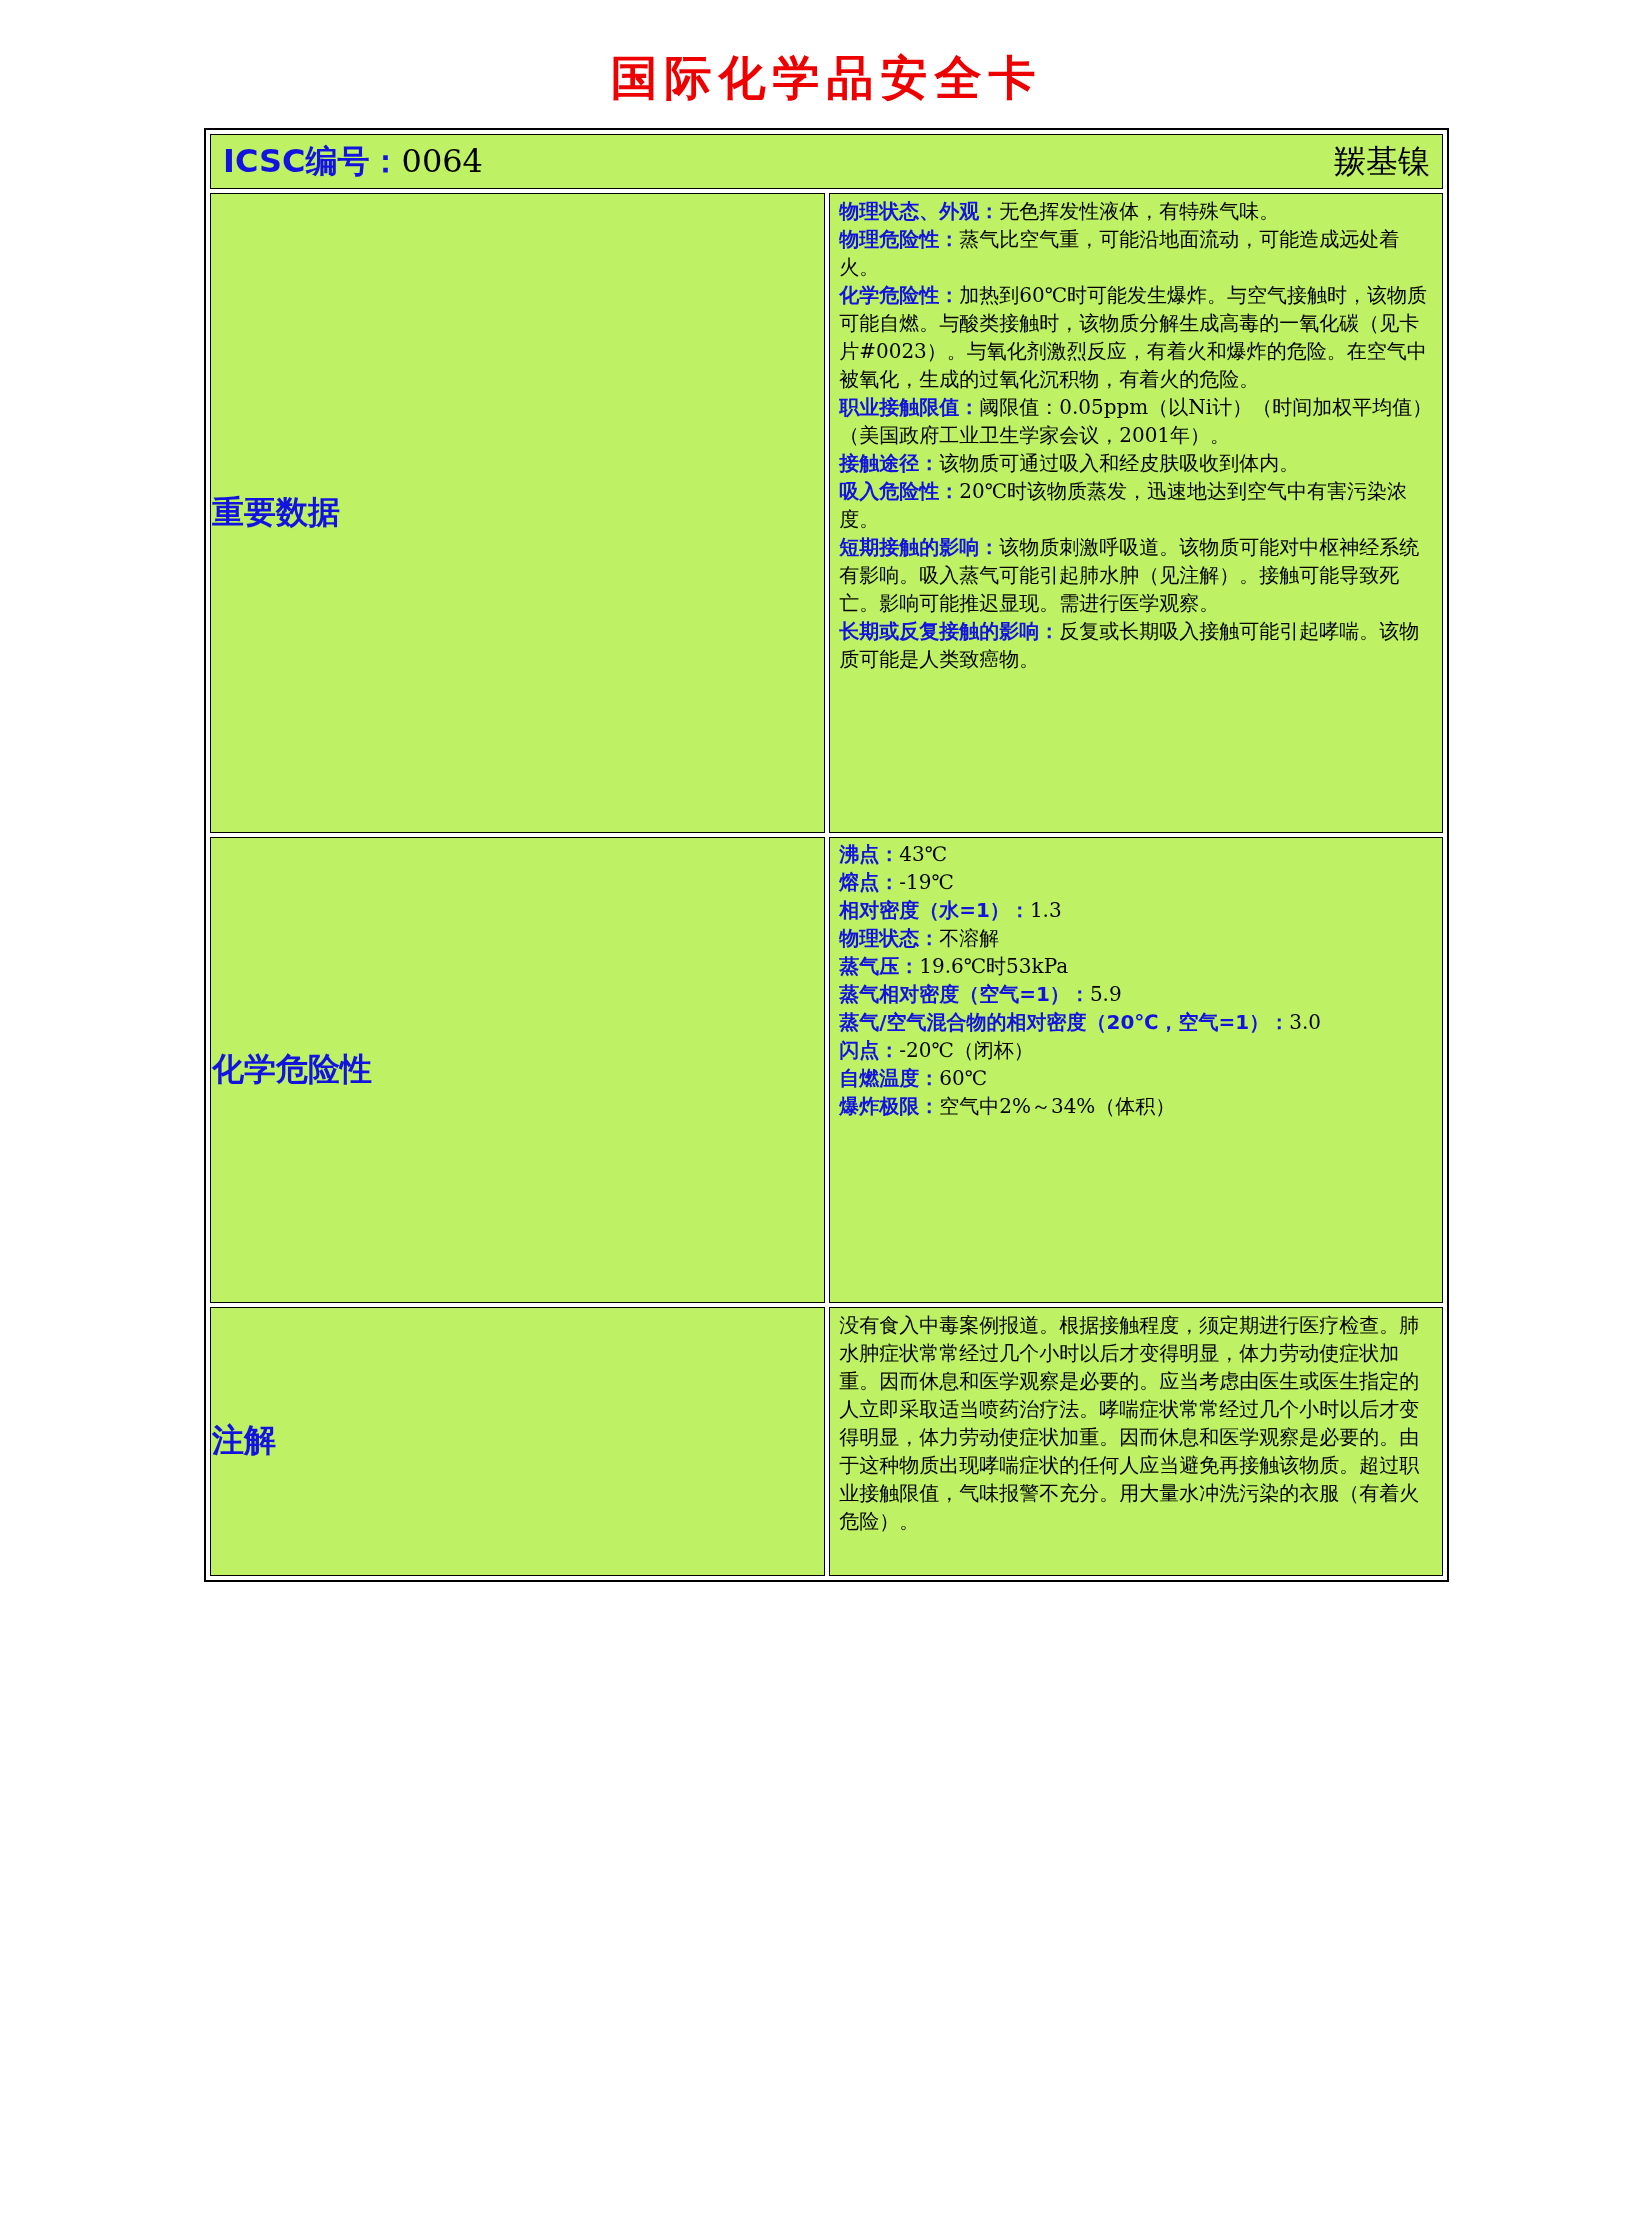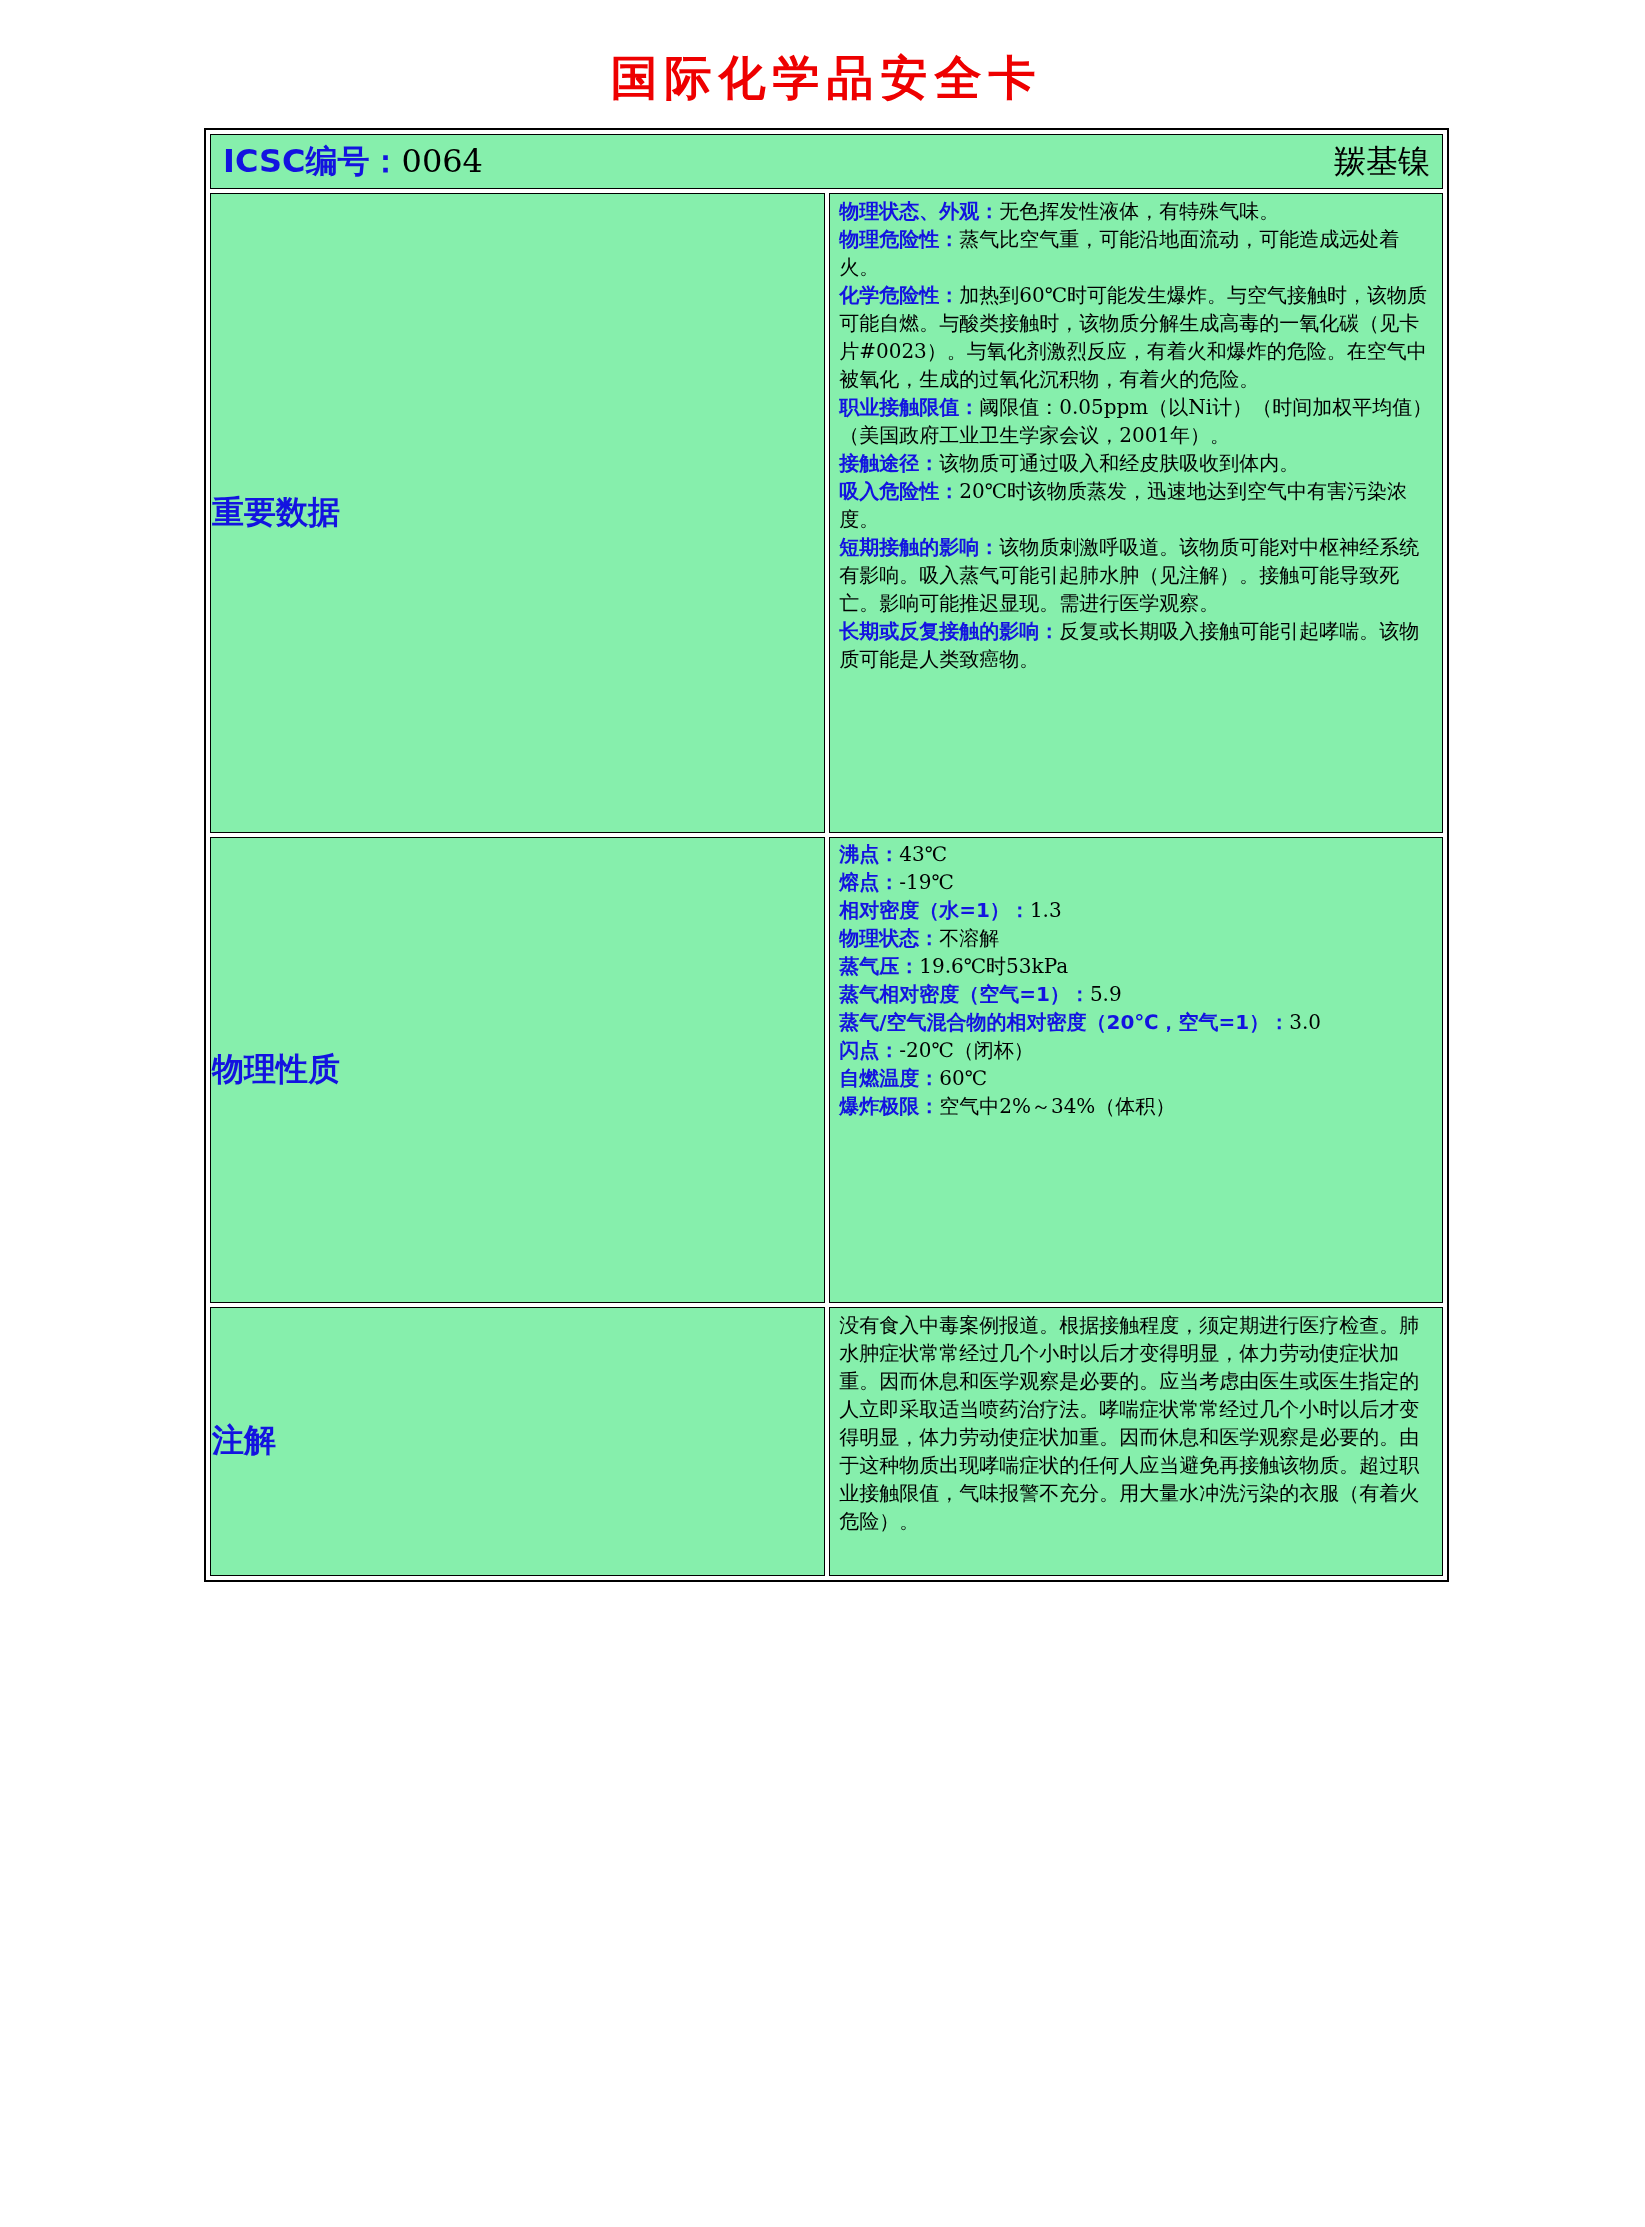--- a/index.html
+++ b/index.html
@@ -3,21 +3,21 @@
 <meta charset="utf-8">
 <style>
   html,body{margin:0;padding:0;background:#fff;}
   .page{position:relative;width:1646px;height:2227px;background:#fff;overflow:hidden;
         font-family:"DejaVu Serif","Liberation Serif",serif;color:#000;}
   .title{margin:16px;padding-top:31px;width:1245px;margin-left:204px;text-align:center;
          color:#ee0000;font-size:47px;font-weight:bold;letter-spacing:7px;
          font-family:"DejaVu Serif","Liberation Serif",serif;}
   table.card{margin:18px 0 0 204px;width:1245px;border-collapse:separate;border-spacing:4.9px;
              border:2.1px solid #000;background:#fff;table-layout:fixed;}
-  td.cell{border:1.4px solid #000;vertical-align:top;background:#86efac;margin-top:10px;}
+  td.cell{border:1.4px solid #000;vertical-align:top;background:#bef264;margin-top:10px;}
   td.label-cell{width:154px;text-align:left;vertical-align:middle;
       font-family:"DejaVu Sans","Liberation Sans",sans-serif;font-weight:bold;
       color:#1313e0;font-size:32px;}
   td.content-cell{padding:2.8px 9.7px;font-size:20px;line-height:1.40;}
   .hdr{height:51px;display:flex;align-items:center;justify-content:space-between;
        padding:0 11px;font-size:32px;}
   .lbl{color:#1313e0;font-family:"DejaVu Sans","Liberation Sans",sans-serif;font-weight:bold;}
   .h-important{height:632px;} .h-physical{height:459px;} .h-env{height:56px;}
   .h-notes{height:261px;}
   p.item{margin:0;}
@@ -52,21 +52,21 @@
         <p class="item"><span class="lbl">化学危险性：</span><span>加热到60℃时可能发生爆炸。与空气接触时，该物质可能自燃。与酸类接触时，该物质分解生成高毒的一氧化碳（见卡片#0023）。与氧化剂激烈反应，有着火和爆炸的危险。在空气中被氧化，生成的过氧化沉积物，有着火的危险。</span></p>
         <p class="item"><span class="lbl">职业接触限值：</span><span>阈限值：0.05ppm（以Ni计）（时间加权平均值）（美国政府工业卫生学家会议，2001年）。</span></p>
         <p class="item"><span class="lbl">接触途径：</span><span>该物质可通过吸入和经皮肤吸收到体内。</span></p>
         <p class="item"><span class="lbl">吸入危险性：</span><span>20℃时该物质蒸发，迅速地达到空气中有害污染浓度。</span></p>
         <p class="item"><span class="lbl">短期接触的影响：</span><span>该物质刺激呼吸道。该物质可能对中枢神经系统有影响。吸入蒸气可能引起肺水肿（见注解）。接触可能导致死亡。影响可能推迟显现。需进行医学观察。</span></p>
         <p class="item"><span class="lbl">长期或反复接触的影响：</span><span>反复或长期吸入接触可能引起哮喘。该物质可能是人类致癌物。</span></p>
       </td>
     </tr>
 
     <tr>
-      <td class="cell label-cell h-physical">物理性质</td>
+      <td class="cell label-cell h-physical">化学危险性</td>
       <td class="cell content-cell h-physical">
         <p class="phys-line"><span class="lbl">沸点：</span><span>43℃</span></p>
         <p class="phys-line"><span class="lbl">熔点：</span><span>-19℃</span></p>
         <p class="phys-line"><span class="lbl">相对密度（水=1）：</span><span>1.3</span></p>
         <p class="phys-line"><span class="lbl">物理状态：</span><span>不溶解</span></p>
         <p class="phys-line"><span class="lbl">蒸气压：</span><span>19.6℃时53kPa</span></p>
         <p class="phys-line"><span class="lbl">蒸气相对密度（空气=1）：</span><span>5.9</span></p>
         <p class="phys-line"><span class="lbl">蒸气/空气混合物的相对密度（20℃，空气=1）：</span><span>3.0</span></p>
         <p class="phys-line"><span class="lbl">闪点：</span><span>-20℃（闭杯）</span></p>
         <p class="phys-line"><span class="lbl">自燃温度：</span><span>60℃</span></p>

